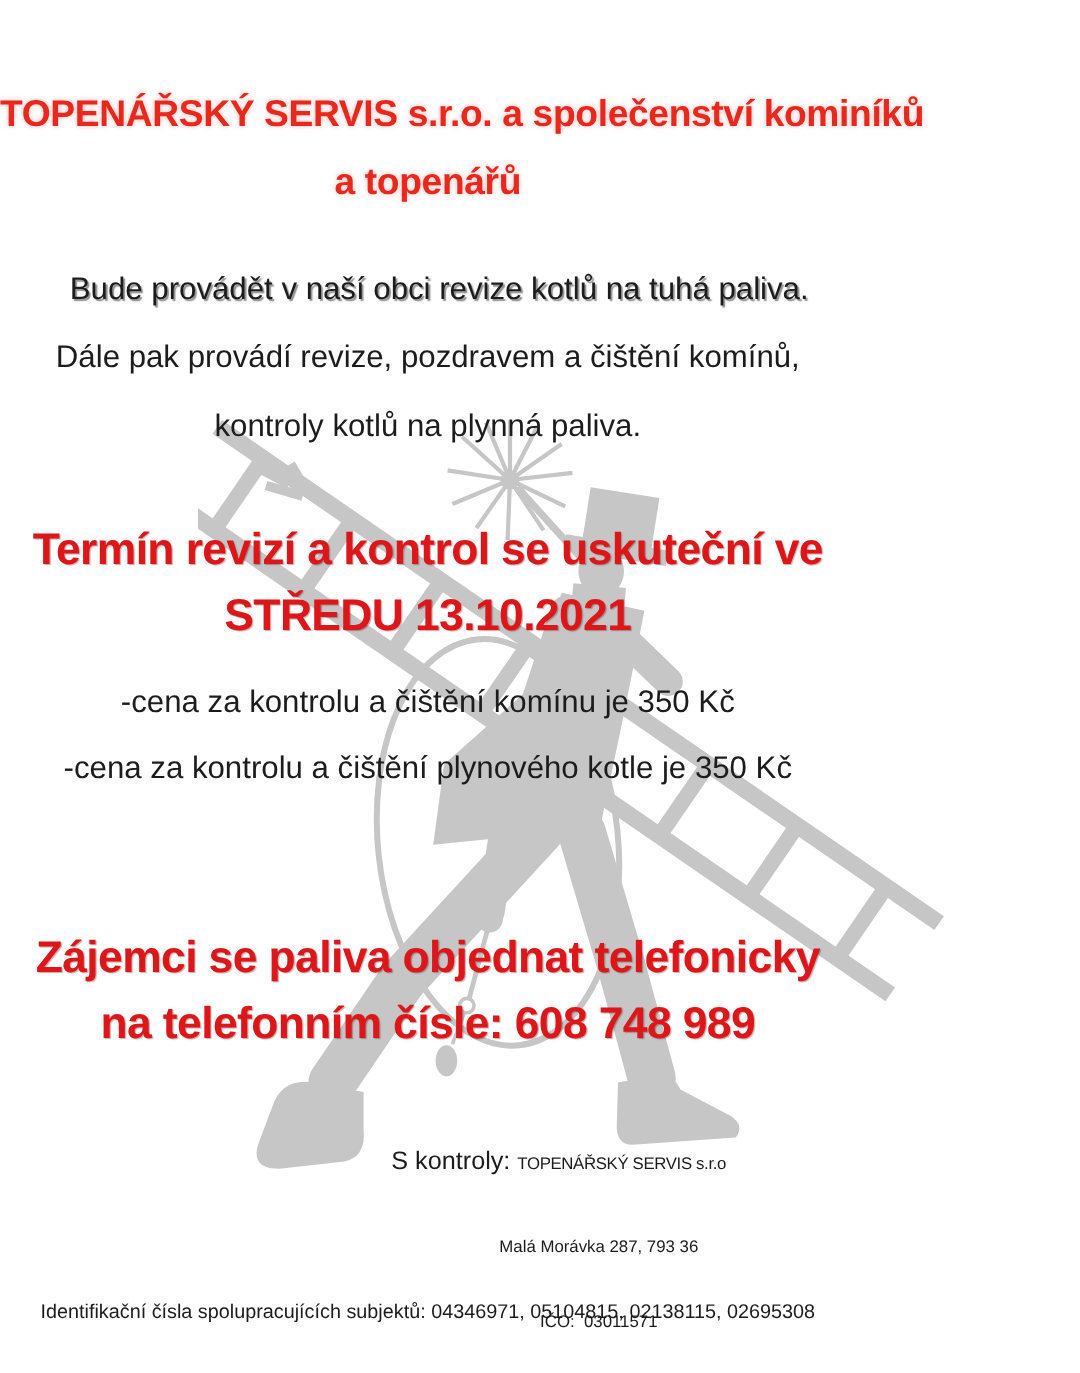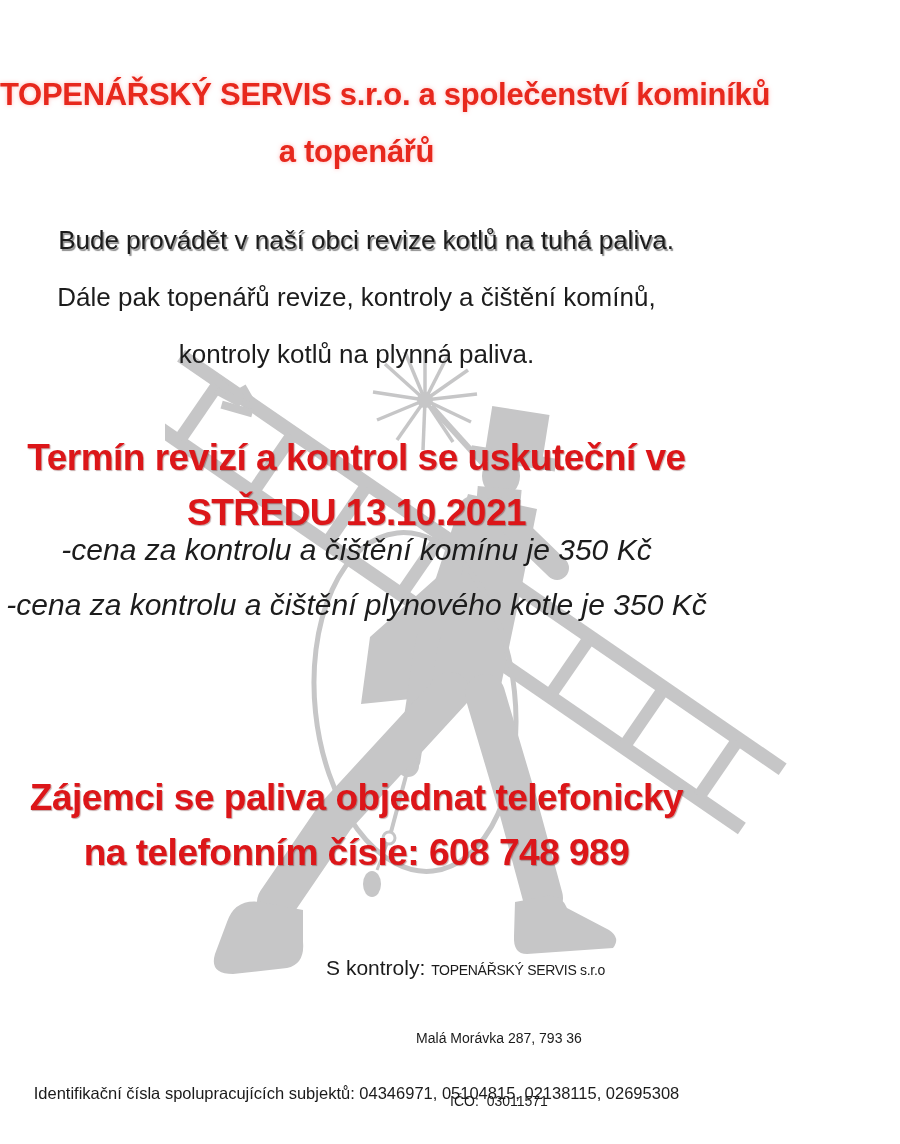--- a/index.html
+++ b/index.html
@@ -29,21 +29,21 @@
   .intro .first { text-shadow: 1.5px 1.5px 1px rgba(0,0,0,.45); margin-left: 19px; }
 
   .red-heading {
     font-size: 37px; font-weight: 700; line-height: 55px;
     color: #dc1619; letter-spacing: -0.5px;
     text-shadow: 1px 1px 1px rgba(90,0,0,.35);
   }
   .schedule { top: 430px; }
   .contact  { top: 770px; }
 
-  .prices { top: 522px; font-size: 30px; line-height: 55px; color: #1c1c1c; font-style: italic; }
+  .prices { top: 557px; font-size: 26px; line-height: 55px; color: #1c1c1c; }
 
   .signature {
     position: absolute; top: 956px; right: 108px;
     text-align: right;
   }
   .sig-row { white-space: nowrap; }
   .sig-greet   { font-size: 21px; color: #1b1b1b; }
   .sig-company { font-size: 14px; letter-spacing: -0.3px; color: #1b1b1b; }
   .sig-sub {
     width: 212px; margin-left: auto; margin-right: 0;
@@ -133,21 +133,21 @@
 
 <div class="layer-text">
 
   <div class="block title">
     <div class="line">TOPENÁŘSKÝ SERVIS s.r.o. a společenství kominíků</div>
     <div class="line">a topenářů</div>
   </div>
 
   <div class="block intro">
     <div class="line first">Bude provádět v naší obci revize kotlů na tuhá paliva.</div>
-    <div class="line">Dále pak topenářů revize, kontroly a čištění komínů,</div>
+    <div class="line">Dále pak provádí revize, pozdravem a čištění komínů,</div>
     <div class="line">kontroly kotlů na plynná paliva.</div>
   </div>
 
   <div class="block red-heading schedule">
     <div class="line">Termín revizí a kontrol se uskuteční ve</div>
     <div class="line">STŘEDU 13.10.2021</div>
   </div>
 
   <div class="block prices">
     <div class="line">-cena za kontrolu a čištění komínu je 350 Kč</div>

